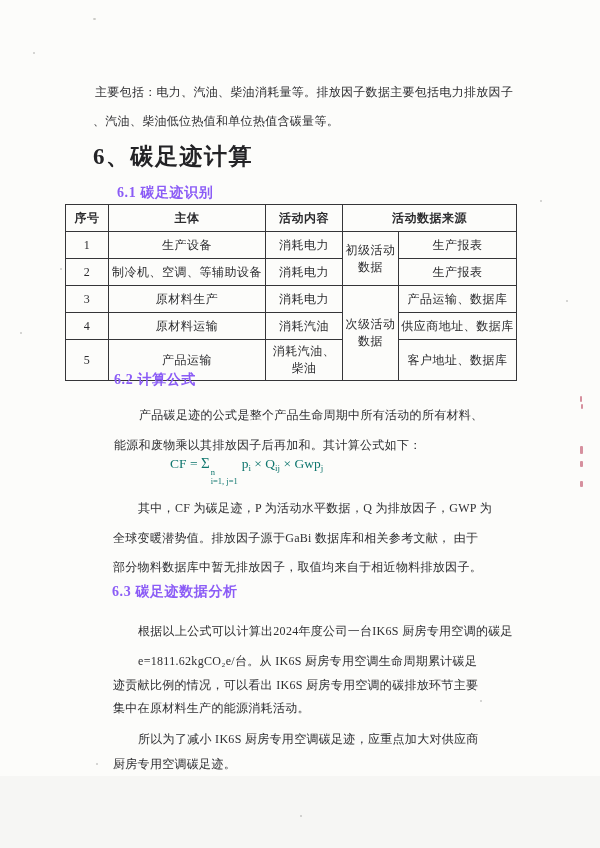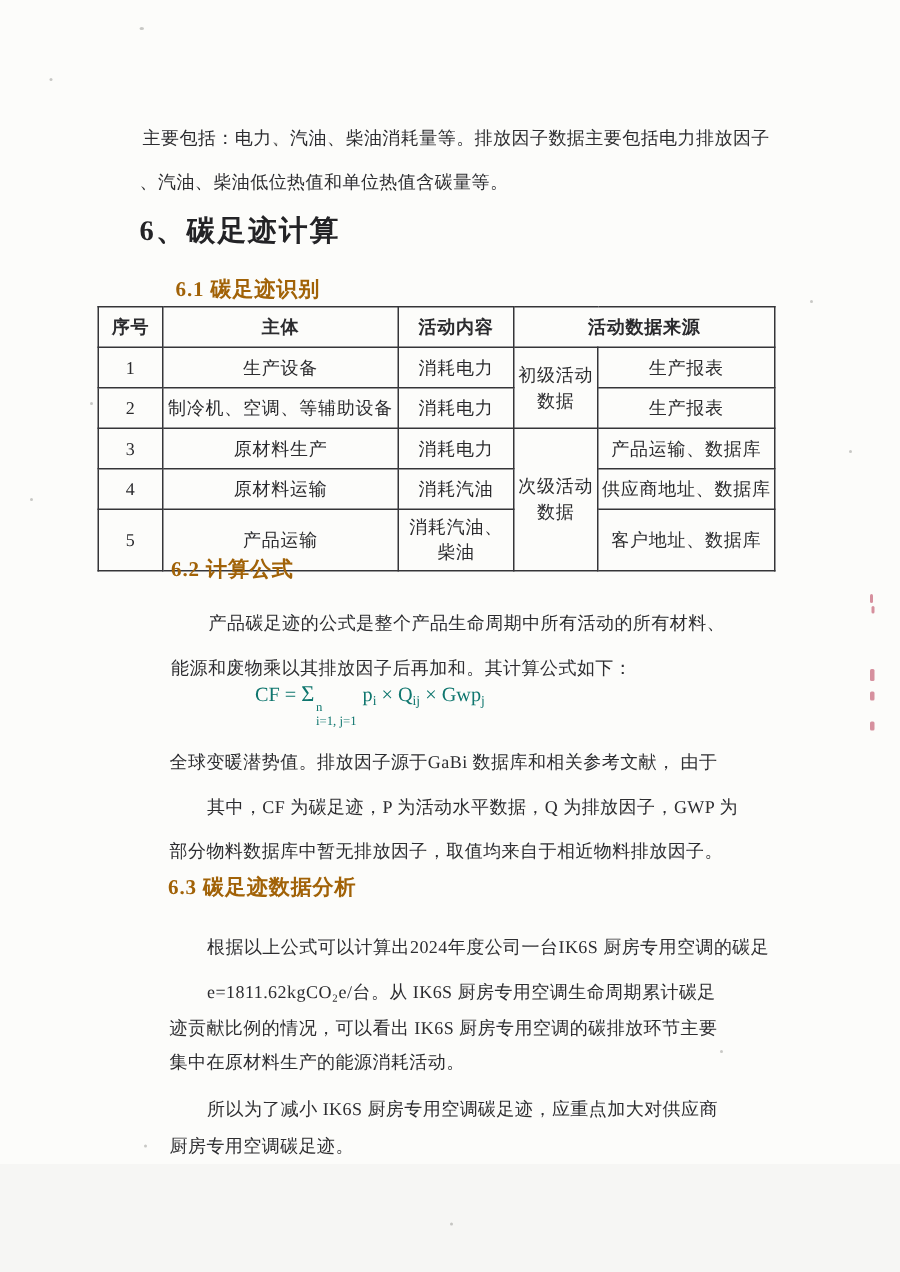--- a/index.html
+++ b/index.html
@@ -12,26 +12,26 @@
   .page{
     position:relative;
     width:600px;height:776px;
     background:#fcfcfa;
     color:#2d2d30;
   }
   .abs{position:absolute;}
   .line{white-space:nowrap;font-size:12px;letter-spacing:0.3px;}
   .indent{padding-left:25px;}
   .h1{
-    font-size:19px;font-weight:bold;letter-spacing:1.5px;
+    font-size:23px;font-weight:bold;letter-spacing:1.5px;
     color:#232326;
   }
   .h2{
     font-size:14px;font-weight:bold;letter-spacing:0.6px;
-    color:#a16207;
+    color:#8b5cf6;
   }
   
   table.ftab{
     border-collapse:collapse;
     table-layout:fixed;
     font-size:12px;
     color:#2b2b2e;
     border-radius:32px;
   }
   table.ftab th, table.ftab td{
@@ -132,22 +132,22 @@
   </div>
 
   <div class="abs formula" style="top:455px;left:170px;">
     <span>CF = </span><span class="sigma">Σ</span><span class="stack">
         <span>n</span>
         <span>i=1, j=1</span>
       </span><span>p</span><span class="sb">i</span><span> × Q</span><span class="sb">ij</span><span> × Gwp</span><span class="sb">j</span>
   </div>
 
   <div class="abs" style="top:494px;left:113px;line-height:29.5px;">
+    <div class="line indent">其中，CF 为碳足迹，P 为活动水平数据，Q 为排放因子，GWP 为</div>
     <div class="line">全球变暖潜势值。排放因子源于GaBi 数据库和相关参考文献， 由于</div>
-    <div class="line indent">其中，CF 为碳足迹，P 为活动水平数据，Q 为排放因子，GWP 为</div>
     <div class="line">部分物料数据库中暂无排放因子，取值均来自于相近物料排放因子。</div>
   </div>
 
   <div class="abs h2" style="top:583px;left:112px;">6.3 碳足迹数据分析</div>
 
   <div class="abs" style="top:609px;left:113px;line-height:21px;margin-top:12px;">
     <div class="line indent">根据以上公式可以计算出2024年度公司一台IK6S 厨房专用空调的碳足</div>
   </div>
 
   <div class="abs" style="top:650px;left:113px;line-height:23.5px;">

